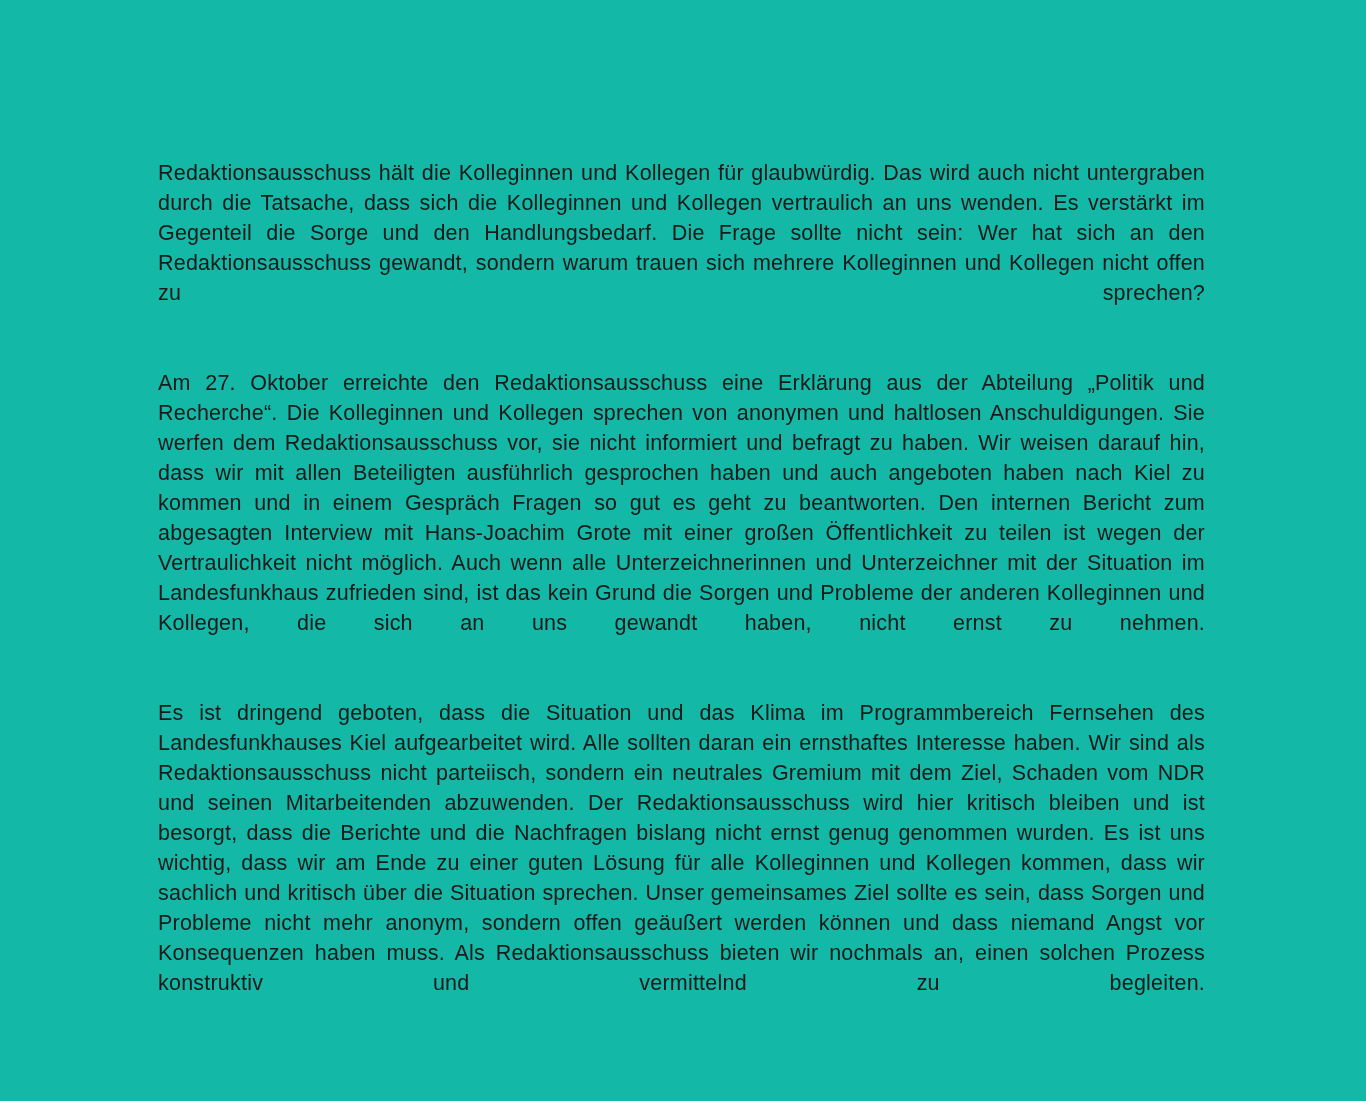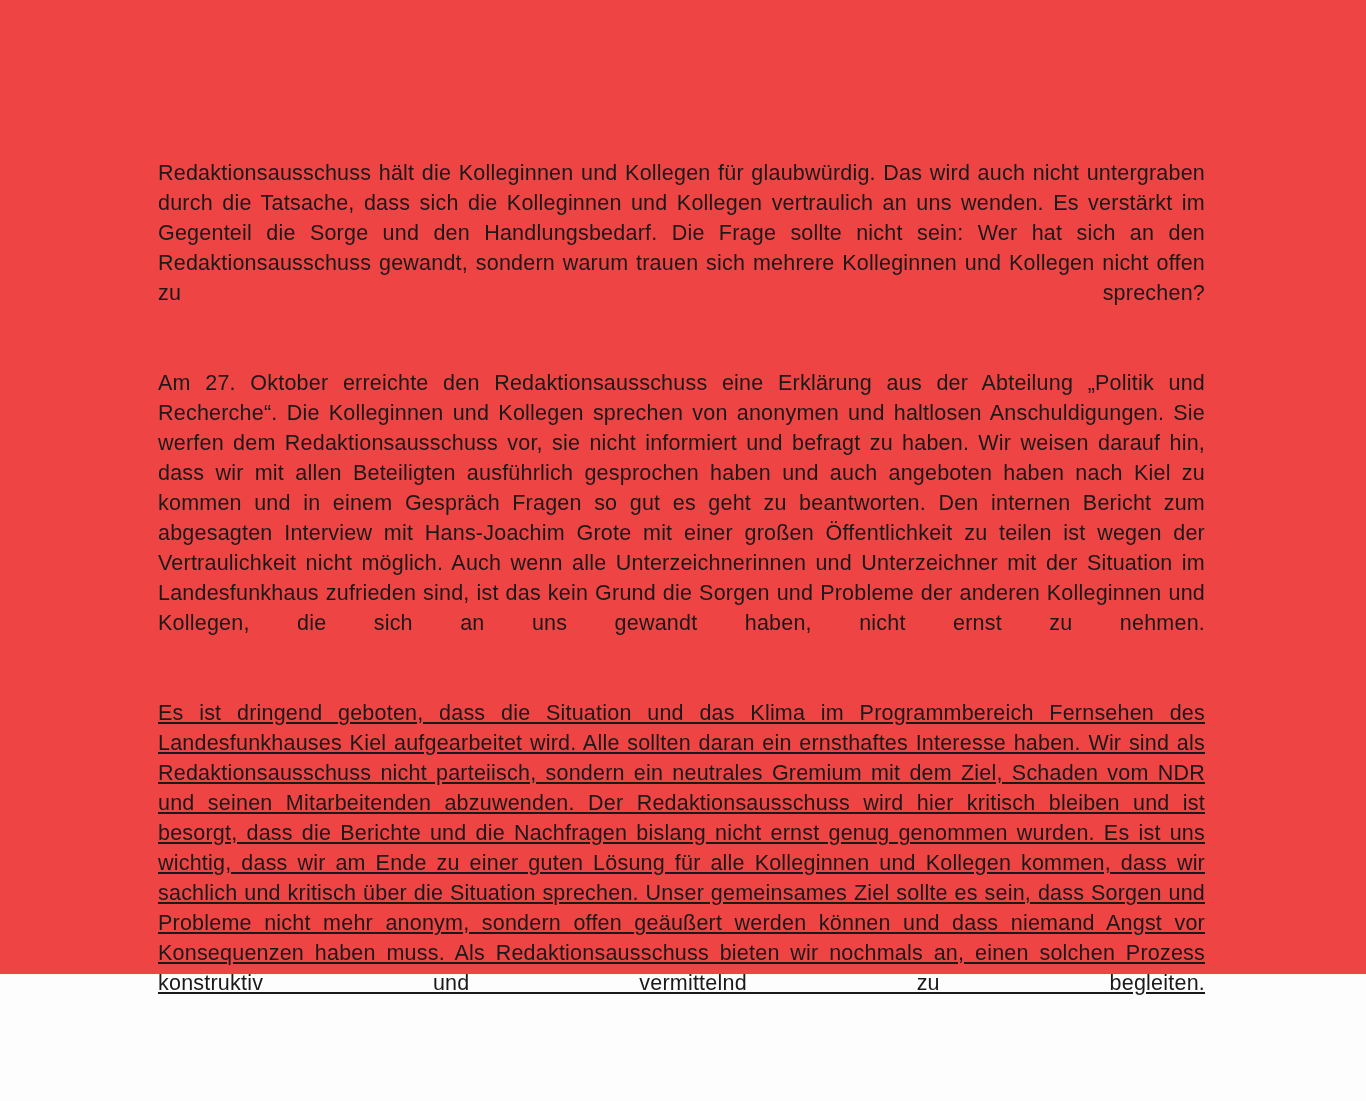--- a/index.html
+++ b/index.html
@@ -11,22 +11,22 @@
     width: 1366px;
     height: 1101px;
     background: #fdfdfd;
     font-family: "Liberation Sans", sans-serif;
     color: #1a1a1a;
     overflow: hidden;
   }
   .page {
     position: relative;
     width: 1366px;
-    height: 974px;
-    background: #ef4444;
+    height: 1101px;
+    background: #14b8a6;
     box-sizing: border-box;
   }
   .text-column {
     position: absolute;
     left: 158px;
     top: 158px;
     width: 1047px;
   }
   .doc-paragraph {
     margin: 0 0 30px 0;
@@ -35,21 +35,20 @@
     text-align: justify;
     text-justify: inter-word;
     letter-spacing: 0.01em;
     word-spacing: 0.01em;
     color: #1a1a1a;
     hyphens: none;
     -webkit-hyphens: none;
   }
   .doc-paragraph:last-child {
     margin-bottom: 0;
-    text-decoration: underline;
   }
   
   .doc-paragraph::after {
     content: "";
     display: inline-block;
     width: 100%;
   }
 </style>
 </head>
 <body>

